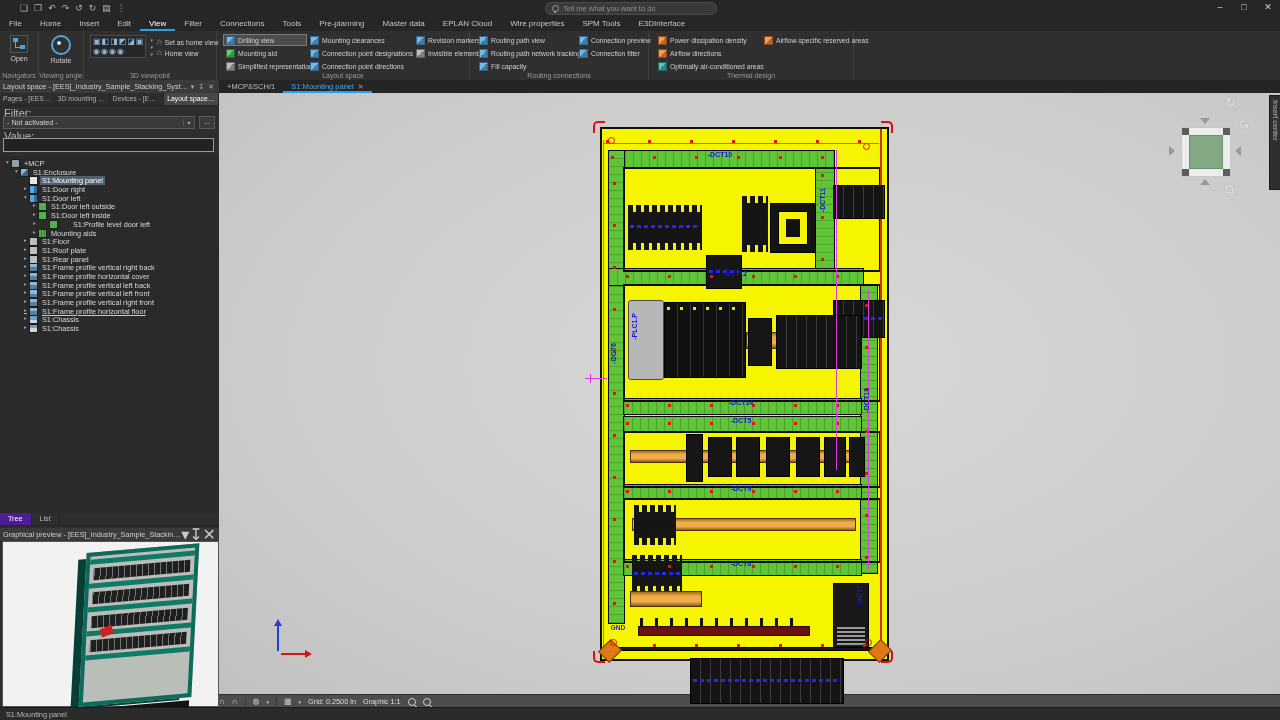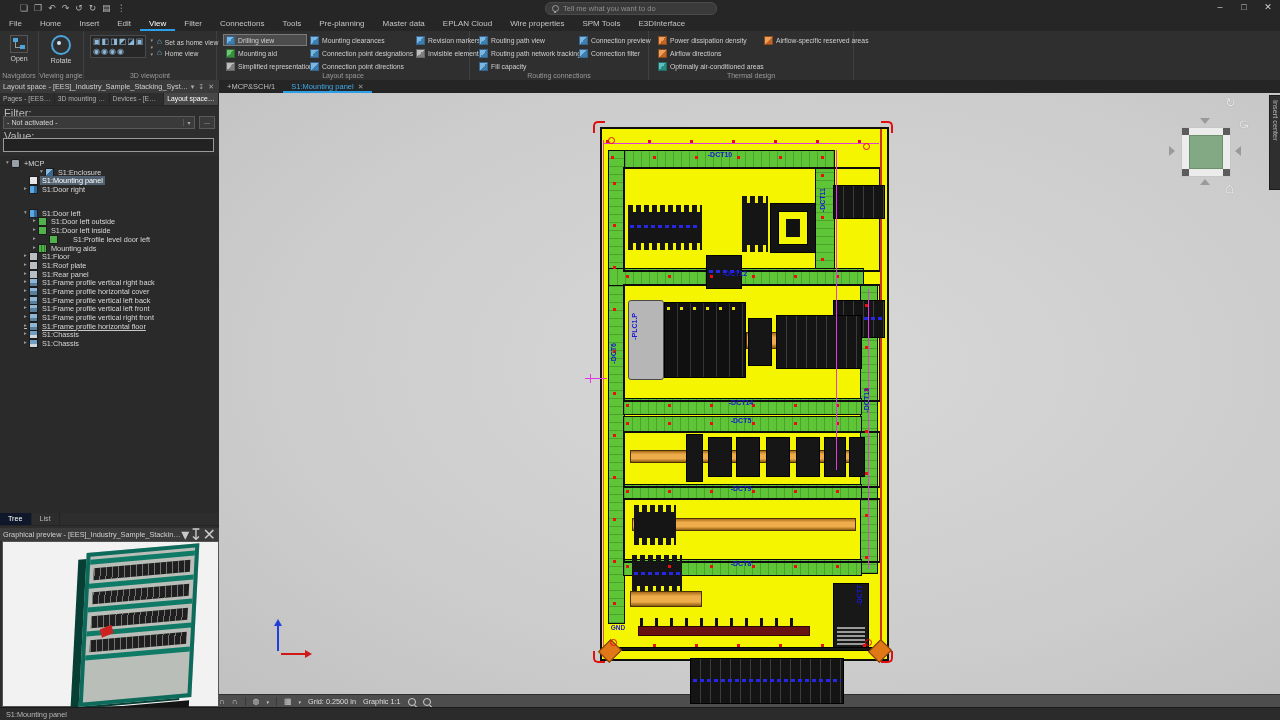--- a/index.html
+++ b/index.html
@@ -83,21 +83,21 @@
   .ti.enclosure-icon{background:linear-gradient(135deg,#87b8dd 50%,#39678e 50%)}
   .ti.mounting-panel-icon{background:#e6e6e6}
   .ti.door-icon{background:linear-gradient(90deg,#5aa7e0 60%,#2d6da3 40%)}
   .ti.door-part-icon{background:#4fb24a}
   .ti.mounting-aids-icon{background:repeating-linear-gradient(90deg,#4fb24a 0 2px,#2d7a28 2px 3px)}
   .ti.plate-icon{background:#b9bec4}
   .ti.frame-profile-icon{background:linear-gradient(180deg,#8fb6d4 50%,#5a7f9c 50%)}
   .ti.chassis-icon{background:linear-gradient(180deg,#6f9fc4 50%,#cfd6dc 50%)}
   .sp-btabs{position:absolute;left:0;top:433px;right:0;height:12px;display:flex;border-bottom:1px solid #242424;background:#2d2d2d}
   .sp-btab{font-size:7.2px;line-height:12px;padding:0 8px;color:#b8b8b8;border-right:1px solid #242424}
-  .sp-btab.active{background:#0f172a;color:#fff}
+  .sp-btab.active{background:#4c1d95;color:#fff}
   .pv-head{position:absolute;left:0;top:448px;right:0;height:13px;background:#3a3a3a;border-bottom:1px solid #242424;display:flex;align-items:center;padding:0 3px}
   .pv-head .ht{flex:1;font-size:7.3px;color:#cfcfcf;white-space:nowrap;overflow:hidden;text-overflow:ellipsis}
   .pv-body{position:absolute;left:2px;top:461px;width:215px;height:164px;background:#f2f2f2;border:1px solid #555}
   
   .p3d{position:absolute;left:80px;top:6px;width:104px;height:146px;transform:rotate(3deg) skewY(-8deg);background:#b9beb9;border:4px solid #0d6b5b;box-shadow:-10px 4px 0 -2px #083f35}
   .p3d .prow{margin:4px 4px 0 4px;height:12px;background:#1f1f1f;background-image:repeating-linear-gradient(90deg,rgba(200,200,200,.5) 0 1px,transparent 1px 6px)}
   .p3d .pbar{margin:3px 0 0 0;height:5px;background:#0f7a66}
   .p3d .pred{position:absolute;left:14px;top:72px;width:12px;height:9px;background:#cc2222;transform:rotate(-18deg)}
   .p3d .pbase{position:absolute;left:-6px;bottom:-14px;width:112px;height:7px;background:#141414}
 
@@ -398,36 +398,36 @@
     </div>
     <div class="sp-browse">...</div>
     <div class="sp-small sp-value-label">Value:</div>
     <div class="sp-input"></div>
     <div class="tree" id="tree">
         <div class="trow" style="padding-left: 4px;">
           <span class="exp">▾</span>
           <div class="ti root-cube-icon" style="display: inline-block;"></div>
           <span class="tlabel">+MCP</span>
         </div>
-        <div class="trow" style="padding-left: 13px; margin-left: 25px;">
+        <div class="trow" style="padding-left: 13px;">
           <span class="exp">▾</span>
           <div class="ti enclosure-icon" style="display: inline-block;"></div>
           <span class="tlabel">S1:Enclosure</span>
         </div>
         <div class="trow selected" style="padding-left: 22px;">
           <span class="exp"></span>
           <div class="ti mounting-panel-icon" style="display: inline-block;"></div>
           <span class="tlabel">S1:Mounting panel</span>
         </div>
         <div class="trow" style="padding-left: 22px;">
           <span class="exp">▸</span>
           <div class="ti door-icon" style="display: inline-block;"></div>
           <span class="tlabel">S1:Door right</span>
         </div>
-        <div class="trow" style="padding-left: 22px; margin-top: 15px;">
+        <div class="trow" style="padding-left: 22px;">
           <span class="exp">▾</span>
           <div class="ti door-icon" style="display: inline-block;"></div>
           <span class="tlabel">S1:Door left</span>
         </div>
         <div class="trow" style="padding-left: 31px;">
           <span class="exp">▸</span>
           <div class="ti door-part-icon" style="display: inline-block;"></div>
           <span class="tlabel">S1:Door left outside</span>
         </div>
         <div class="trow" style="padding-left: 31px;">

